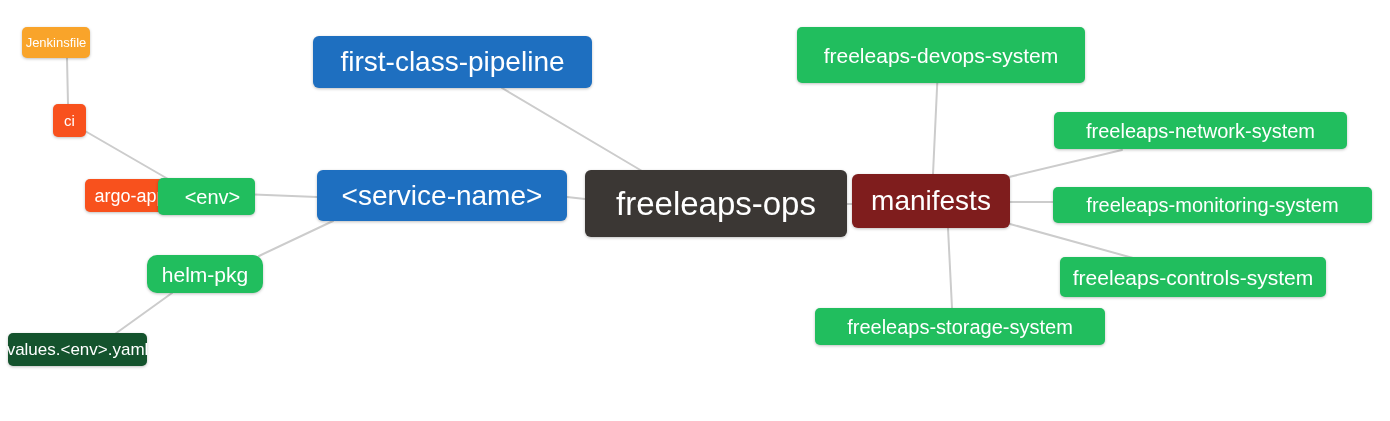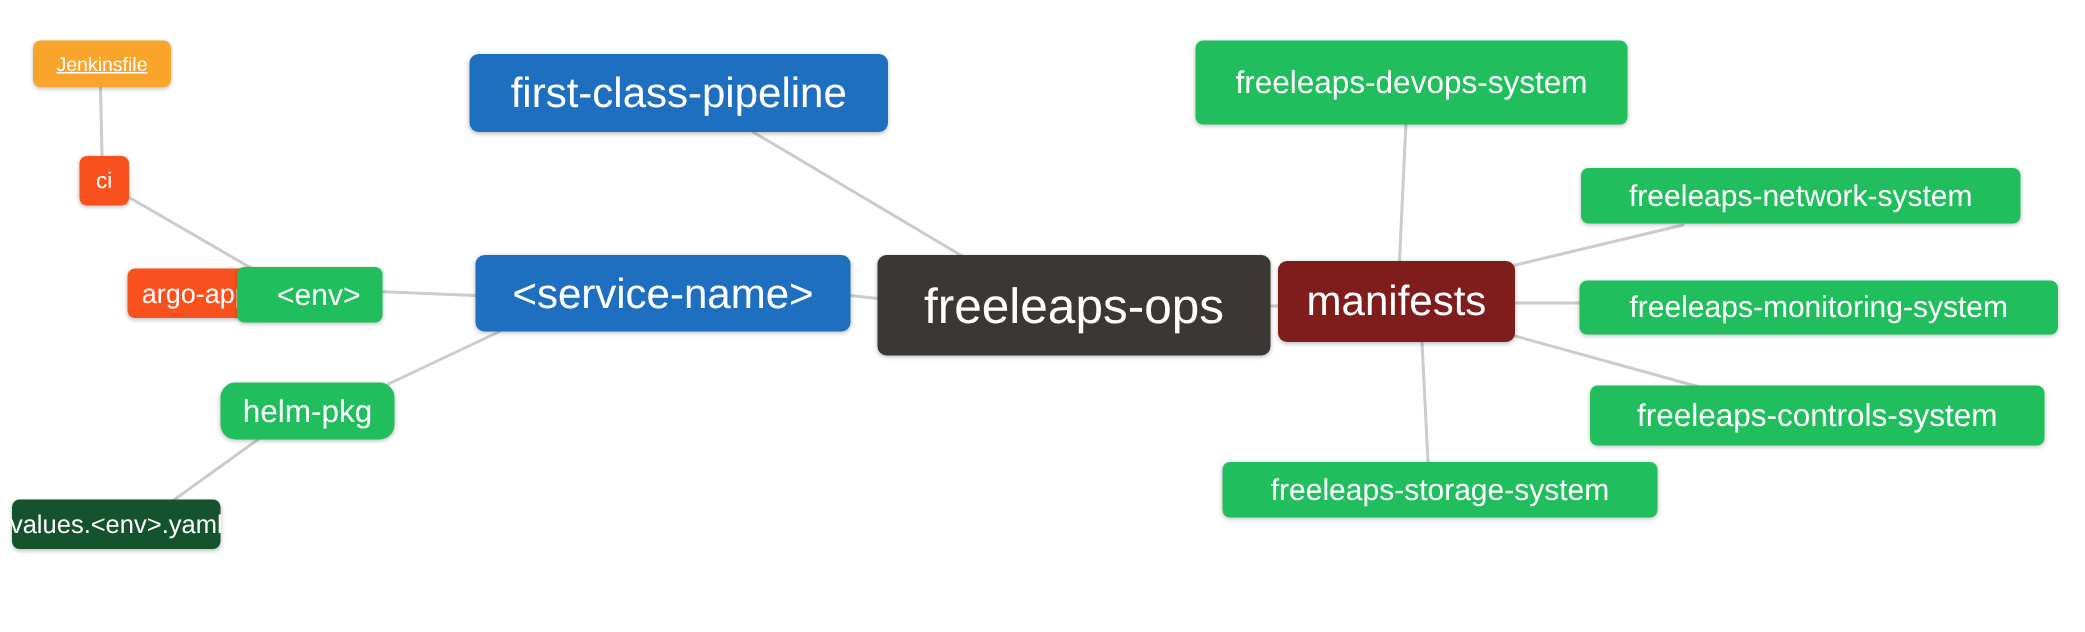--- a/index.html
+++ b/index.html
@@ -54,21 +54,21 @@
     <line x1="502" y1="88" x2="642" y2="171"></line>
     <line x1="567" y1="197" x2="585" y2="199"></line>
     <line x1="846" y1="204" x2="853" y2="204"></line>
     <line x1="933" y1="174" x2="938" y2="67"></line>
     <line x1="1009" y1="177" x2="1122" y2="150"></line>
     <line x1="1010" y1="202" x2="1053" y2="202"></line>
     <line x1="1010" y1="224" x2="1133" y2="258"></line>
     <line x1="948" y1="228" x2="952" y2="308"></line>
   </svg>
 
-  <div class="node small" style="left: 22px; top: 27px; width: 92px; height: 31px; font-size: 13px; background-color: rgb(249, 164, 42); text-decoration: underline;">Jenkinsfile</div>
+  <div class="node small" style="left: 22px; top: 27px; width: 68px; height: 31px; font-size: 13px; background-color: rgb(249, 164, 42);">Jenkinsfile</div>
 
   <div class="node small" style="left: 53px; top: 104px; width: 33px; height: 33px; font-size: 15px; background-color: rgb(248, 81, 29); text-align: center;">ci</div>
 
   <div class="node small" style="left: 49px; top: 179px; width: 91px; height: 33px; font-size: 18px; background-color: rgb(248, 81, 29); margin-left: 36px;">argo-app</div>
 
   <div class="node small" style="left: 158px; top: 178px; width: 85px; height: 37px; font-size: 20px; background-color: rgb(33, 190, 94); padding-left: 12px;">&lt;env&gt;</div>
 
   <div class="node" style="left: 313px; top: 36px; width: 279px; height: 52px; font-size: 28px; background-color: rgb(30, 111, 192);">first-class-pipeline</div>
 
   <div class="node" style="left: 317px; top: 170px; width: 250px; height: 51px; font-size: 28px; background-color: rgb(30, 111, 192);">&lt;service-name&gt;</div>
@@ -80,17 +80,17 @@
   <div class="node" style="left: 585px; top: 170px; width: 262px; height: 67px; font-size: 33px; background-color: rgb(59, 55, 52);">freeleaps-ops</div>
 
   <div class="node" style="left: 852px; top: 174px; width: 158px; height: 54px; font-size: 28px; background-color: #7f1d1d; text-align: right;">manifests</div>
 
   <div class="node small" style="left: 797px; top: 27px; width: 288px; height: 56px; font-size: 21px; background-color: rgb(33, 190, 94);">freeleaps-devops-system</div>
 
   <div class="node small" style="left: 1053px; top: 187px; width: 319px; height: 36px; font-size: 20px; background-color: rgb(33, 190, 94);">freeleaps-monitoring-system</div>
 
   <div class="node small" style="left: 1054px; top: 112px; width: 293px; height: 37px; font-size: 20px; background-color: rgb(33, 190, 94);">freeleaps-network-system</div>
 
-  <div class="node small" style="left: 1060px; top: 257px; width: 303px; height: 40px; font-size: 21px; background-color: rgb(33, 190, 94);">freeleaps-controls-system</div>
+  <div class="node small" style="left: 1060px; top: 257px; width: 266px; height: 40px; font-size: 21px; background-color: rgb(33, 190, 94);">freeleaps-controls-system</div>
 
   <div class="node small" style="left: 815px; top: 308px; width: 290px; height: 37px; font-size: 20px; background-color: rgb(33, 190, 94);">freeleaps-storage-system</div>
 
 </div>
 
 </body></html>

